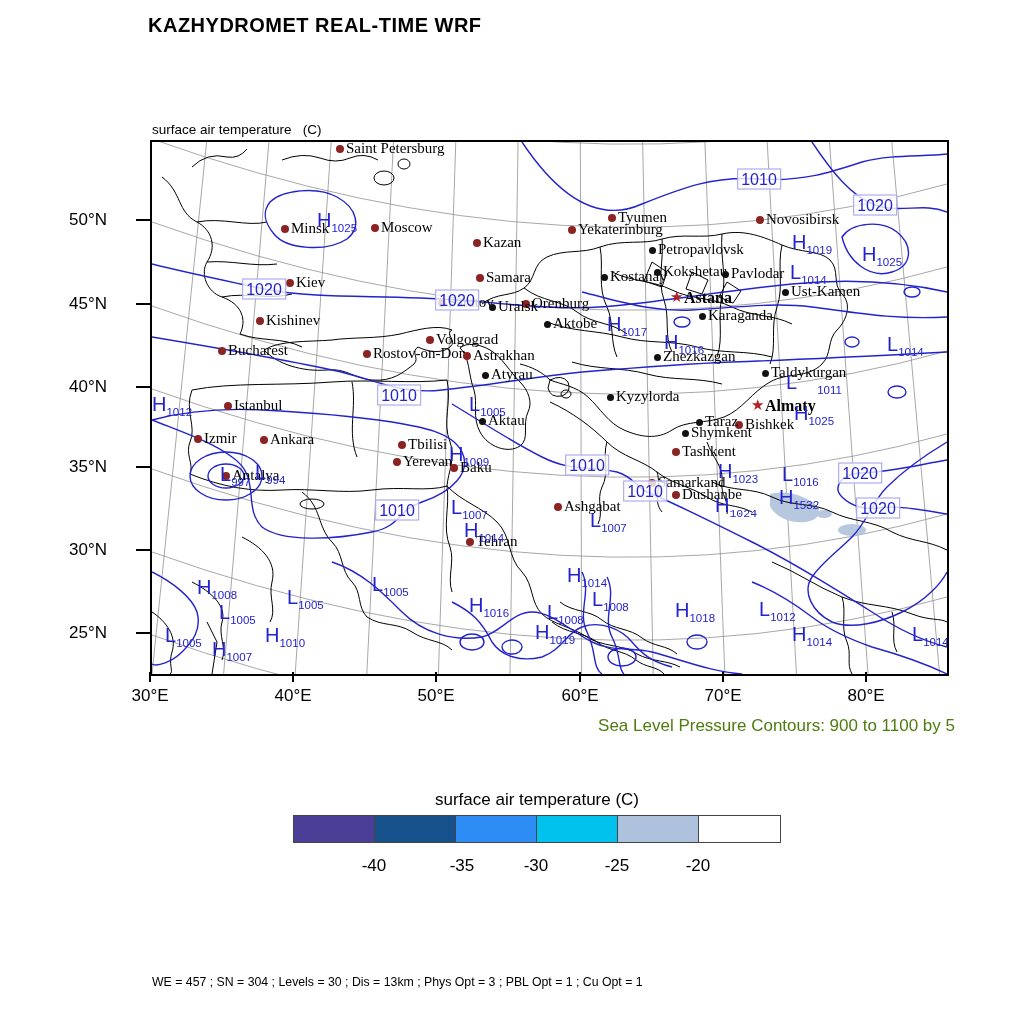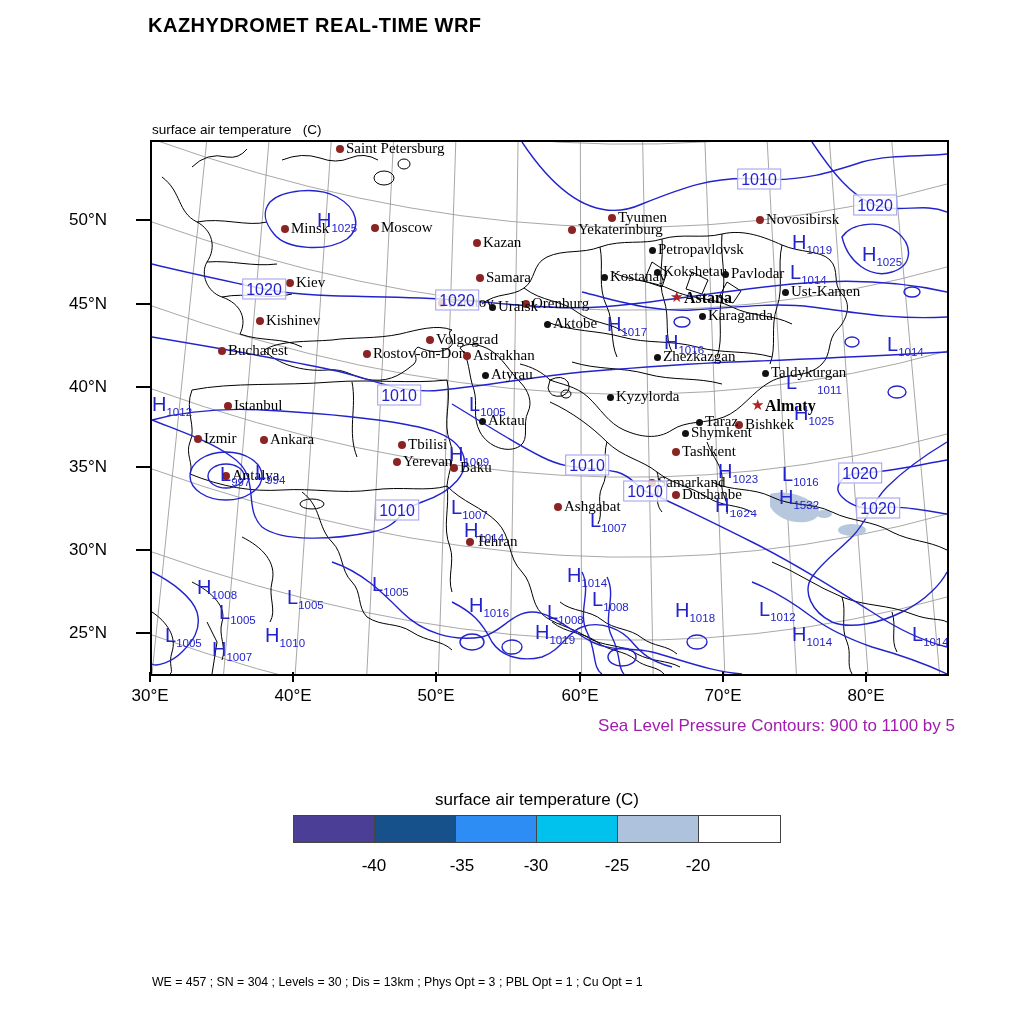--- a/index.html
+++ b/index.html
@@ -16,21 +16,21 @@
   .city.capital .lbl{font-weight:bold;font-size:16px;top:-10px;}
   .star{position:absolute;left:-8px;top:-11px;font-size:15px;color:#b22222;}
   .pc{position:absolute;color:#2323cd;white-space:nowrap;line-height:20px;}
   .pc .hl{font-size:20px;}
   .pc .sub{font-size:11.5px;position:relative;top:5px;left:0px;}
   .cbox{position:absolute;transform:translate(-50%,-50%);color:#2323cd;font-size:16px;
         background:rgba(255,255,255,.8);border:1px solid #9c9cf0;padding:0 3px;line-height:19px;}
   .lat-lbl{position:absolute;width:80px;text-align:center;font-size:17px;}
   .lon-lbl{position:absolute;width:80px;text-align:center;font-size:17px;}
   .tickmark{position:absolute;background:#000;}
-  .caption{position:absolute;right:69px;top:716px;color:#a21caf;font-size:17px;}
+  .caption{position:absolute;right:69px;top:716px;color:#4d7c0f;font-size:17px;}
   .cb-title{position:absolute;left:293px;top:790px;width:488px;text-align:center;font-size:17px;}
   #colorbar{position:absolute;left:293px;top:815px;width:488px;height:28px;border:1px solid #444;box-sizing:border-box;}
   .cb-cell{position:absolute;top:0;height:100%;border-right:1px solid #444;box-sizing:border-box;}
   .cb-cell:last-child{border-right:none;}
   .cb-tick{position:absolute;top:856px;width:60px;text-align:center;font-size:17px;}
   .footer{position:absolute;left:152px;top:944px;font-size:12.3px;line-height:15.5px;white-space:pre;}
 </style>
 </head>
 <body>
 

